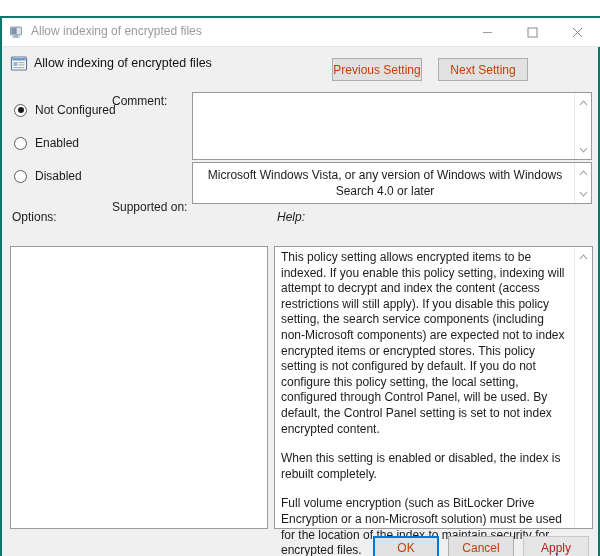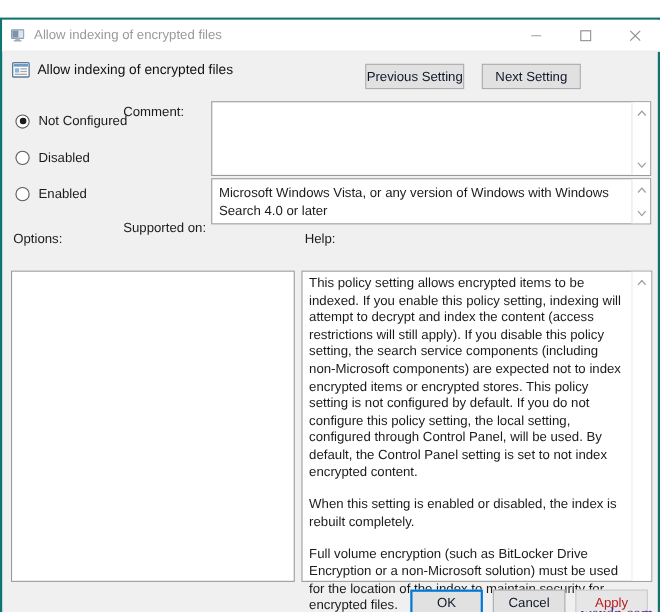--- a/index.html
+++ b/index.html
@@ -80,21 +80,21 @@
     left: 330px; top: 40px;
     display: flex;
     gap: 16px;
   }
   .btn {
     box-sizing: border-box;
     border: 1px solid #adadad;
     background: #e1e1e1;
     font-family: "Liberation Sans", sans-serif;
     font-size: 12px;
-    color: #0f172a;
+    color: #c2410c;
     display: flex;
     align-items: center;
     justify-content: center;
     padding: 0;
   }
   .nav-btn {
     width: 90px;
     height: 23px;
   }
 
@@ -135,21 +135,21 @@
   
   .lbl {
     position: absolute;
     font-size: 12px;
     color: #1b1b1b;
     white-space: nowrap;
   }
   .comment-label { left: 110px; top: 76px; }
   .supported-label { left: 110px; top: 146px; margin-top: 36px; }
   .options-label { left: 10px; top: 192px; }
-  .help-label { left: 275px; top: 192px; }
+  .help-label { left: 275px; top: 192px; font-style: italic; }
 
   .field {
     position: absolute;
     box-sizing: border-box;
     background: #ffffff;
     border: 1px solid #9a9a9a;
   }
   .comment-box {
     left: 190px; top: 74px;
     width: 400px; height: 68px;
@@ -158,20 +158,21 @@
     left: 190px; top: 144px;
     width: 400px; height: 42px;
   }
   .supported-text {
     position: absolute;
     left: 6px; top: 4px;
     width: 372px;
     font-size: 12px;
     line-height: 16px;
     color: #1b1b1b;
+    text-align: center;
   }
 
   
   .vscroll {
     position: absolute;
     right: 0; top: 0;
     bottom: 0;
     width: 16px;
     background: #ffffff;
     border-left: 1px solid #e6e6e6;
@@ -328,25 +329,25 @@
     <button class="btn nav-btn">Next Setting</button>
   </div>
 
   <div class="radio-group">
     <div class="radio-row">
       <span class="radio checked"></span>
       <span class="radio-label">Not Configured</span>
     </div>
     <div class="radio-row">
       <span class="radio"></span>
-      <span class="radio-label">Disabled</span>
+      <span class="radio-label">Enabled</span>
     </div>
     <div class="radio-row">
       <span class="radio"></span>
-      <span class="radio-label">Enabled</span>
+      <span class="radio-label">Disabled</span>
     </div>
   </div>
 
   <span class="lbl comment-label">Comment:</span>
   <div class="field comment-box">
     <div class="vscroll">
       <span class="arrow up">
         <svg width="9" height="6" viewBox="0 0 9 6">
             <polyline points="1,5 4.5,1 8,5" fill="none" stroke="#9b9b9b" stroke-width="1.1"></polyline>
           </svg>

